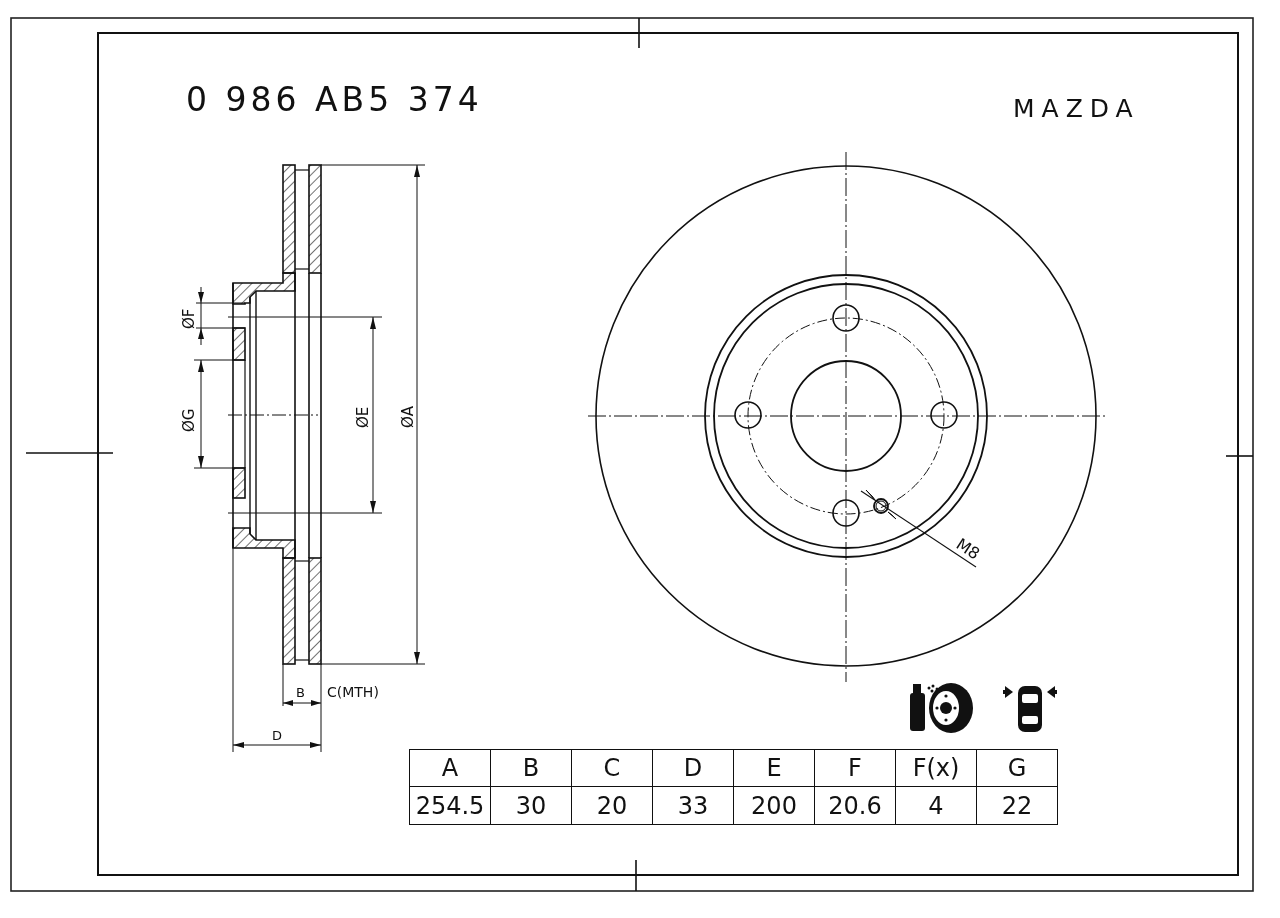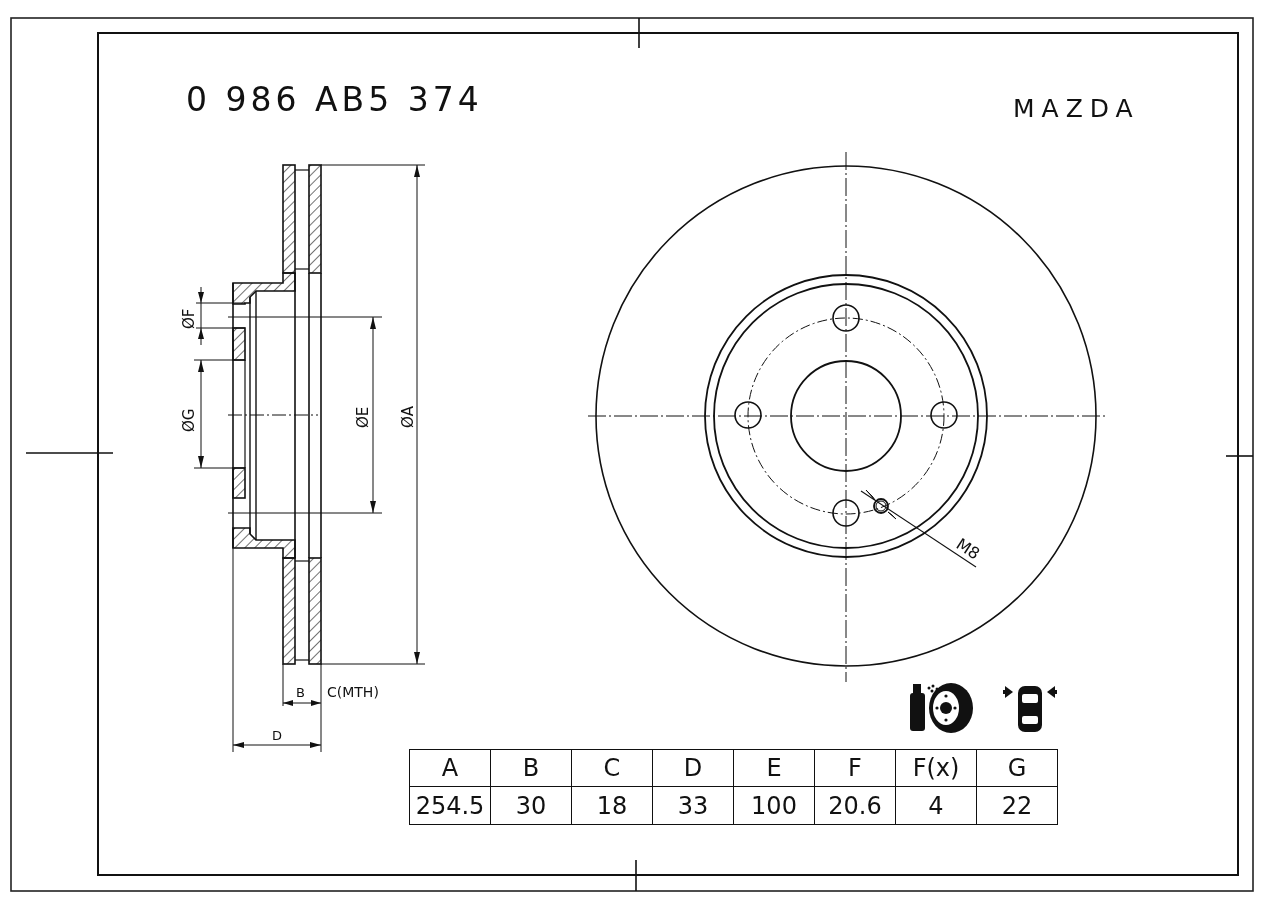--- a/index.html
+++ b/index.html
@@ -175,21 +175,21 @@
     <td>C</td>
     <td>D</td>
     <td>E</td>
     <td>F</td>
     <td>F(x)</td>
     <td>G</td>
   </tr>
   <tr class="vals">
     <td>254.5</td>
     <td>30</td>
-    <td>18</td>
+    <td>20</td>
     <td>33</td>
-    <td>100</td>
+    <td>200</td>
     <td>20.6</td>
     <td>4</td>
     <td>22</td>
   </tr>
 </tbody>
   </table>
 
 </body></html>

